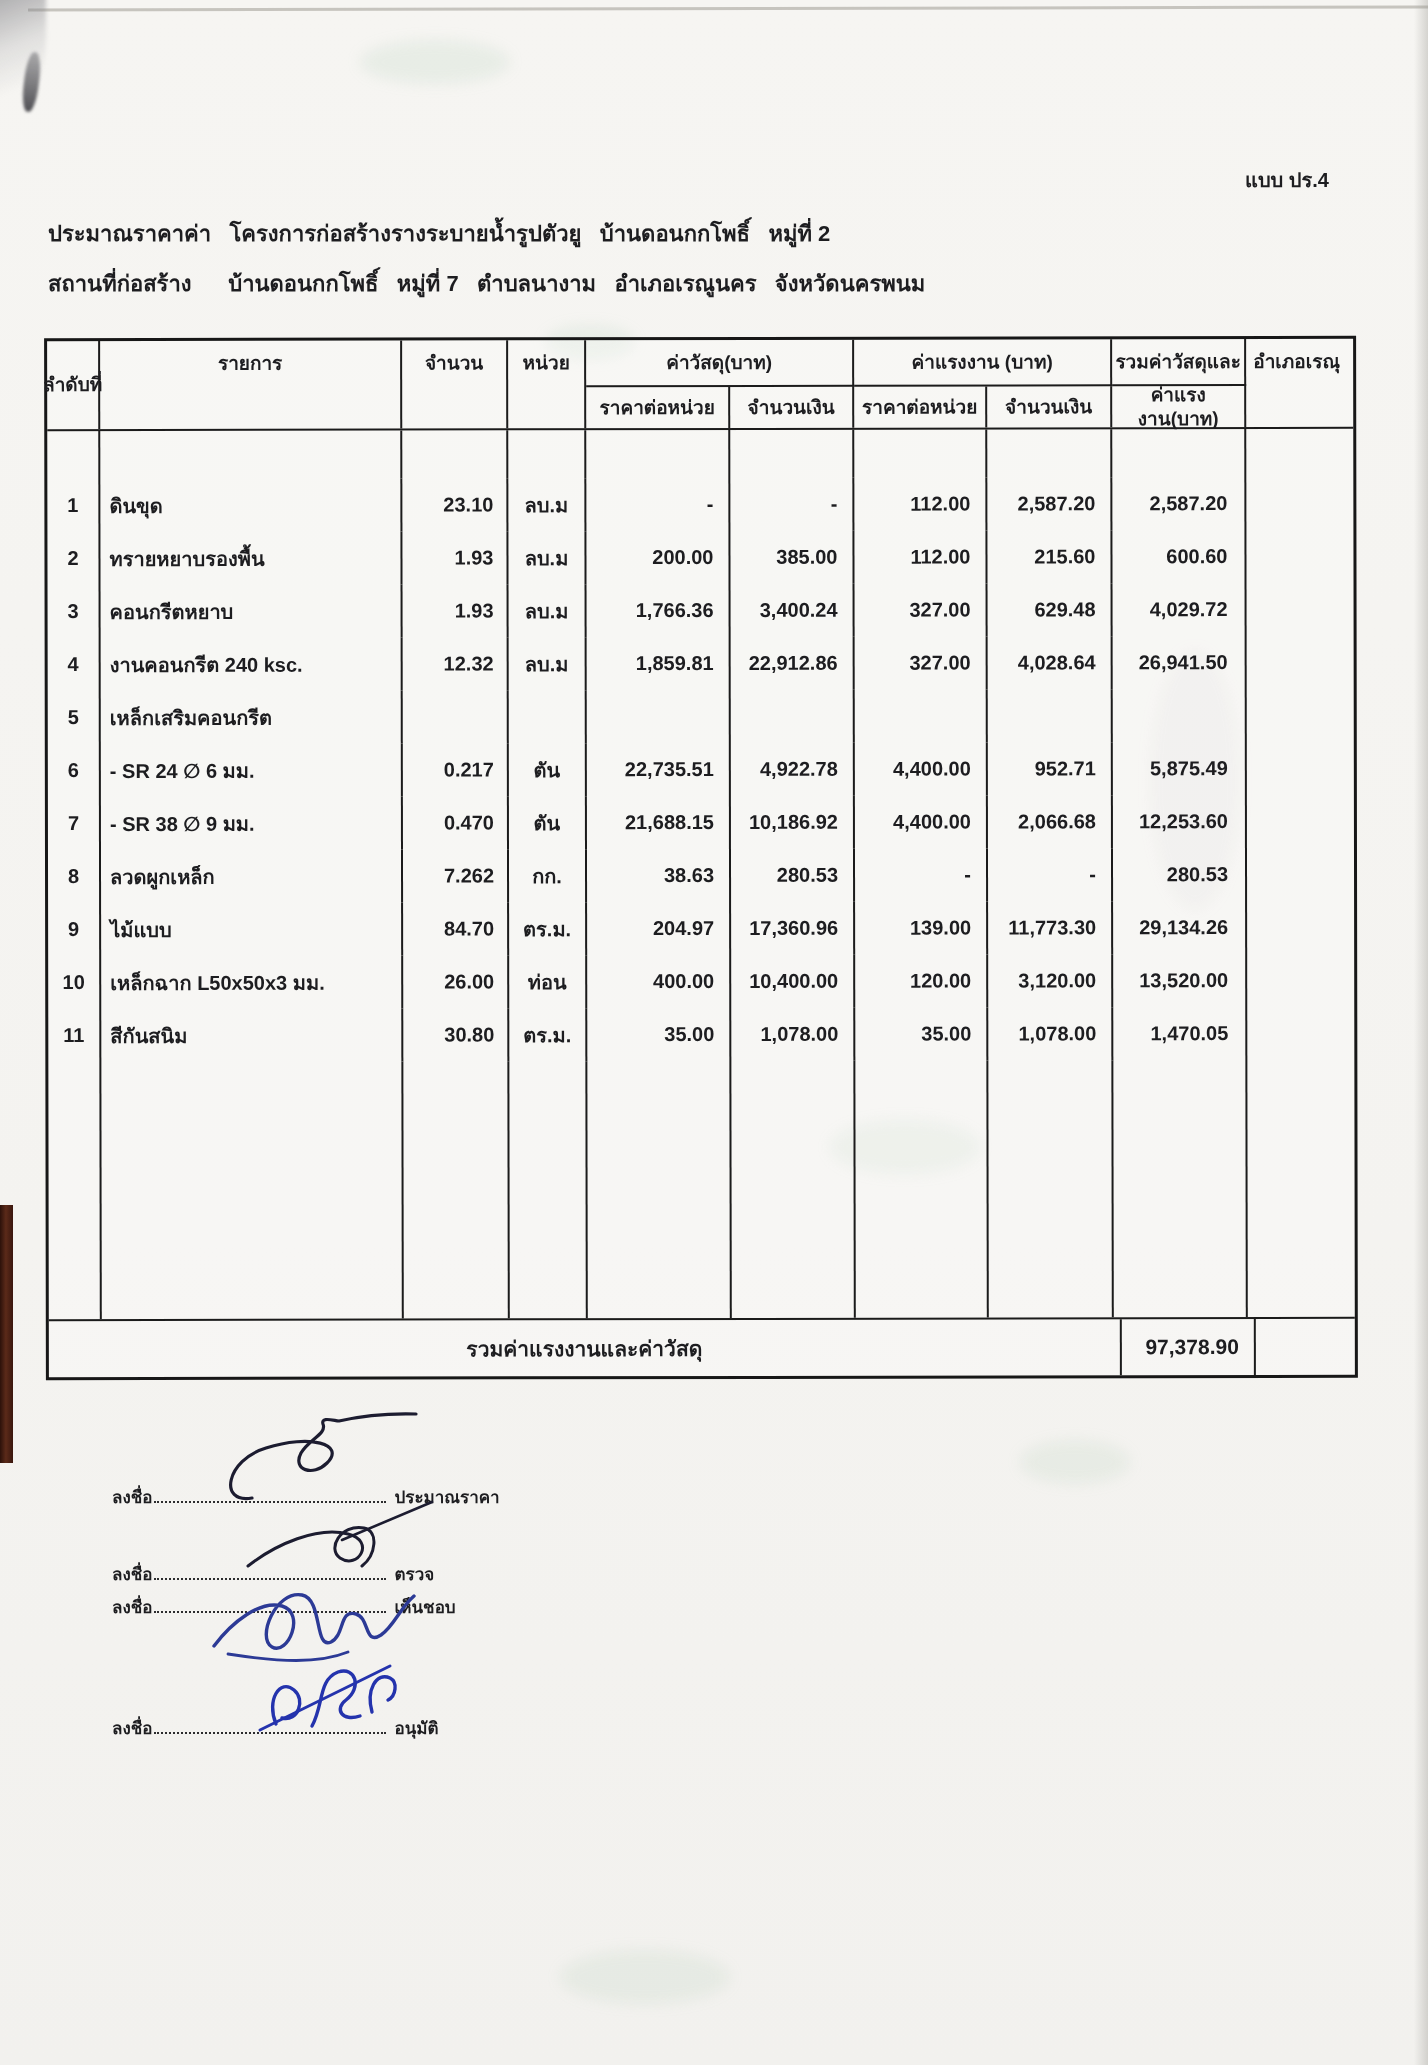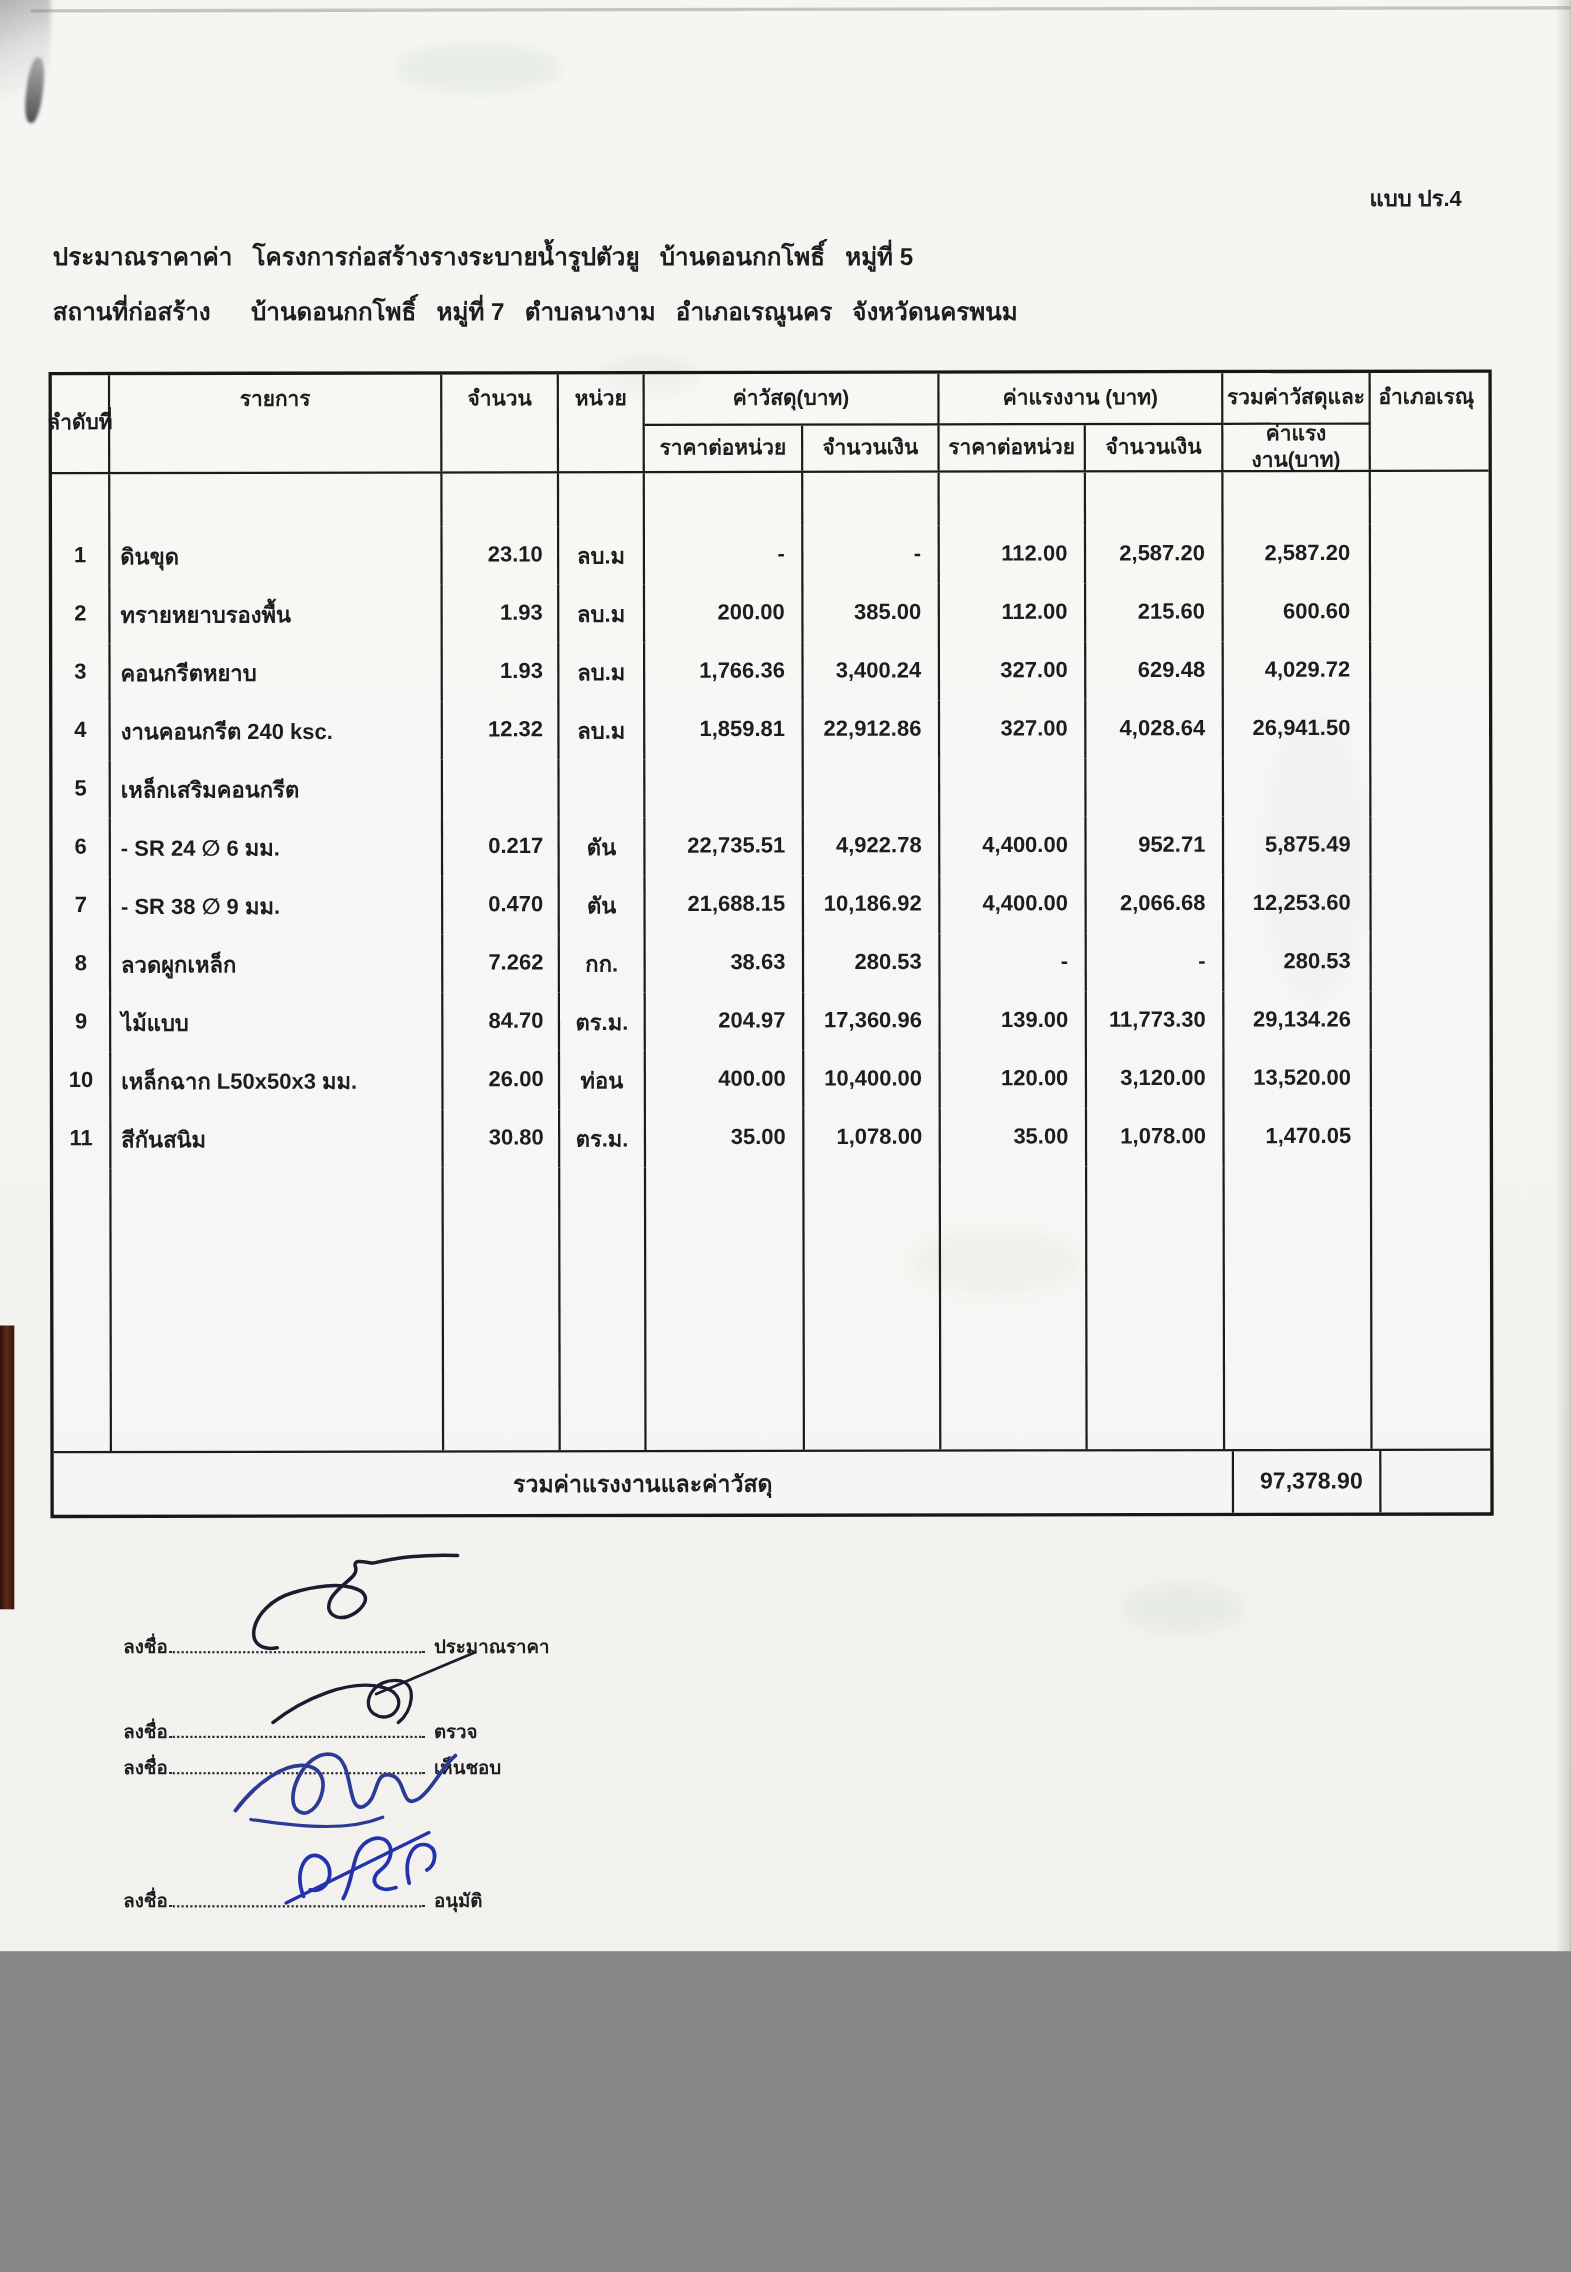--- a/index.html
+++ b/index.html
@@ -1,16 +1,16 @@
 <!DOCTYPE html>
 <html><head>
 <meta charset="utf-8">
 <style>
   html,body{margin:0;padding:0;background:#888;}
-  .page{position:relative;width:1428px;height:1774px;margin:0 auto;overflow:hidden;
+  .page{position:relative;width:1428px;height:2065px;margin:0 auto;overflow:hidden;
         background:linear-gradient(180deg,#f6f5f2 0%,#f4f3f0 60%,#f2f1ee 100%);
         font-family:"Liberation Sans","DejaVu Sans",sans-serif;color:#1d1d20;}
   
   .top-edge{position:absolute;left:28px;top:7px;width:1400px;height:3px;background:#b6b3ac;opacity:.75;transform:rotate(-.12deg);}
   .corner-smudge{position:absolute;left:-6px;top:-6px;width:52px;height:126px;filter:blur(2px);
         background:linear-gradient(158deg,rgba(110,110,116,.55) 0%,rgba(160,160,164,.25) 40%,rgba(200,200,200,0) 72%);
         border-radius:0 0 70% 0;}
   .corner-streak{position:absolute;left:24px;top:52px;width:15px;height:60px;filter:blur(1.5px);
         background:linear-gradient(180deg,rgba(92,92,98,.45),rgba(38,38,44,.8));border-radius:45%;transform:rotate(7deg);}
   .maroon-strip{position:absolute;left:0;top:1205px;width:13px;height:258px;
@@ -86,21 +86,21 @@
   <div class="maroon-strip"></div>
   <div class="right-shade"></div>
   <div class="blob b1"></div>
   <div class="blob b2"></div>
   <div class="blob b3"></div>
   <div class="blob b4"></div>
   <div class="blob b5"></div>
   <div class="blob b6"></div>
 
   <div class="form-code">แบบ ปร.4</div>
-  <div class="title t1">ประมาณราคาค่า   โครงการก่อสร้างรางระบายน้ำรูปตัวยู   บ้านดอนกกโพธิ์   หมู่ที่ 5</div>
+  <div class="title t1">ประมาณราคาค่า   โครงการก่อสร้างรางระบายน้ำรูปตัวยู   บ้านดอนกกโพธิ์   หมู่ที่ 2</div>
   <div class="title t2">สถานที่ก่อสร้าง      บ้านดอนกกโพธิ์   หมู่ที่ 7   ตำบลนางาม   อำเภอเรณูนคร   จังหวัดนครพนม</div>
 
   <div class="tbl">
 
     <div class="hdr">
       <div class="hc h-no">
         <span>ลำดับ</span>
         <span>ที่</span>
       </div>
       <div class="hc h-item">รายการ</div>

